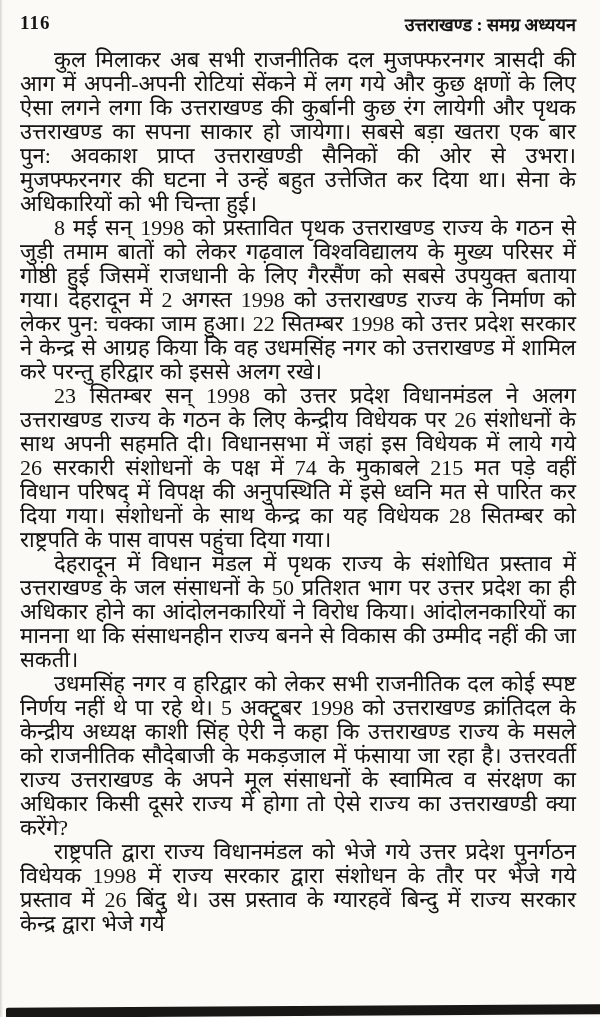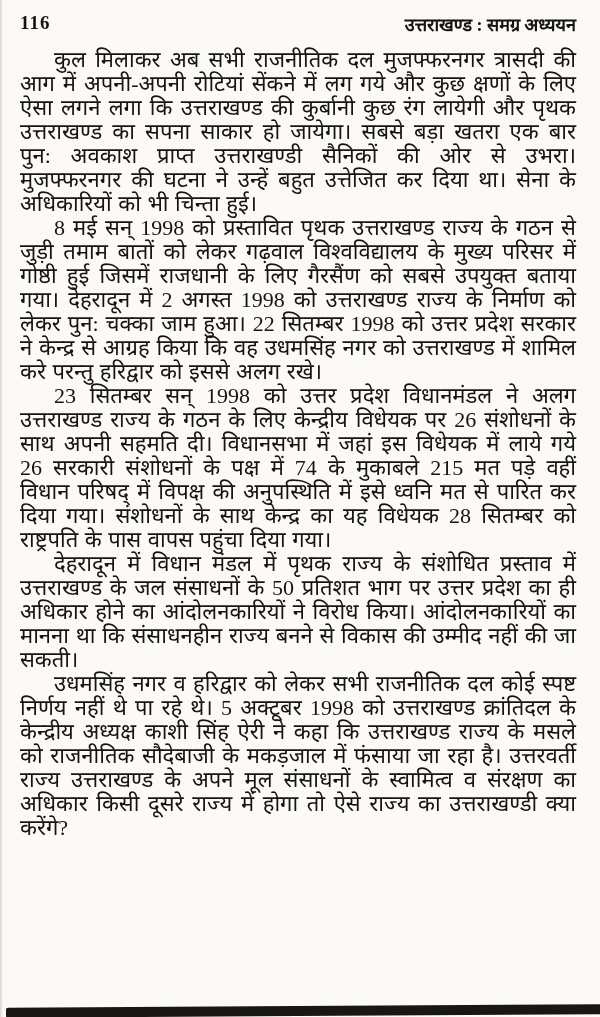--- a/index.html
+++ b/index.html
@@ -73,16 +73,17 @@
     <span class="page-number">116</span>
     <span class="book-title">उत्तराखण्ड : समग्र अध्ययन</span>
   </div>
 
   <div class="text-block">
     <p>कुल मिलाकर अब सभी राजनीतिक दल मुजफ्फरनगर त्रासदी की आग में अपनी-अपनी रोटियां सेंकने में लग गये और कुछ क्षणों के लिए ऐसा लगने लगा कि उत्तराखण्ड की कुर्बानी कुछ रंग लायेगी और पृथक उत्तराखण्ड का सपना साकार हो जायेगा। सबसे बड़ा खतरा एक बार पुन: अवकाश प्राप्त उत्तराखण्डी सैनिकों की ओर से उभरा। मुजफ्फरनगर की घटना ने उन्हें बहुत उत्तेजित कर दिया था। सेना के अधिकारियों को भी चिन्ता हुई।</p>
     <p>8 मई सन् 1998 को प्रस्तावित पृथक उत्तराखण्ड राज्य के गठन से जुड़ी तमाम बातों को लेकर गढ़वाल विश्वविद्यालय के मुख्य परिसर में गोष्ठी हुई जिसमें राजधानी के लिए गैरसैंण को सबसे उपयुक्त बताया गया। देहरादून में 2 अगस्त 1998 को उत्तराखण्ड राज्य के निर्माण को लेकर पुन: चक्का जाम हुआ। 22 सितम्बर 1998 को उत्तर प्रदेश सरकार ने केन्द्र से आग्रह किया कि वह उधमसिंह नगर को उत्तराखण्ड में शामिल करे परन्तु हरिद्वार को इससे अलग रखे।</p>
     <p>23 सितम्बर सन् 1998 को उत्तर प्रदेश विधानमंडल ने अलग उत्तराखण्ड राज्य के गठन के लिए केन्द्रीय विधेयक पर 26 संशोधनों के साथ अपनी सहमति दी। विधानसभा में जहां इस विधेयक में लाये गये 26 सरकारी संशोधनों के पक्ष में 74 के मुकाबले 215 मत पड़े वहीं विधान परिषद् में विपक्ष की अनुपस्थिति में इसे ध्वनि मत से पारित कर दिया गया। संशोधनों के साथ केन्द्र का यह विधेयक 28 सितम्बर को राष्ट्रपति के पास वापस पहुंचा दिया गया।</p>
     <p>देहरादून में विधान मंडल में पृथक राज्य के संशोधित प्रस्ताव में उत्तराखण्ड के जल संसाधनों के 50 प्रतिशत भाग पर उत्तर प्रदेश का ही अधिकार होने का आंदोलनकारियों ने विरोध किया। आंदोलनकारियों का मानना था कि संसाधनहीन राज्य बनने से विकास की उम्मीद नहीं की जा सकती।</p>
     <p>उधमसिंह नगर व हरिद्वार को लेकर सभी राजनीतिक दल कोई स्पष्ट निर्णय नहीं थे पा रहे थे। 5 अक्टूबर 1998 को उत्तराखण्ड क्रांतिदल के केन्द्रीय अध्यक्ष काशी सिंह ऐरी ने कहा कि उत्तराखण्ड राज्य के मसले को राजनीतिक सौदेबाजी के मकड़जाल में फंसाया जा रहा है। उत्तरवर्ती राज्य उत्तराखण्ड के अपने मूल संसाधनों के स्वामित्व व संरक्षण का अधिकार किसी दूसरे राज्य में होगा तो ऐसे राज्य का उत्तराखण्डी क्या करेंगे?</p>
+    <p>राष्ट्रपति द्वारा राज्य विधानमंडल को भेजे गये उत्तर प्रदेश पुनर्गठन विधेयक 1998 में राज्य सरकार द्वारा संशोधन के तौर पर भेजे गये प्रस्ताव में 26 बिंदु थे। उस प्रस्ताव के ग्यारहवें बिन्दु में राज्य सरकार केन्द्र द्वारा भेजे गये</p>
   </div>
 
   <div class="scan-bar"></div>
 </div>
 
 </body></html>

